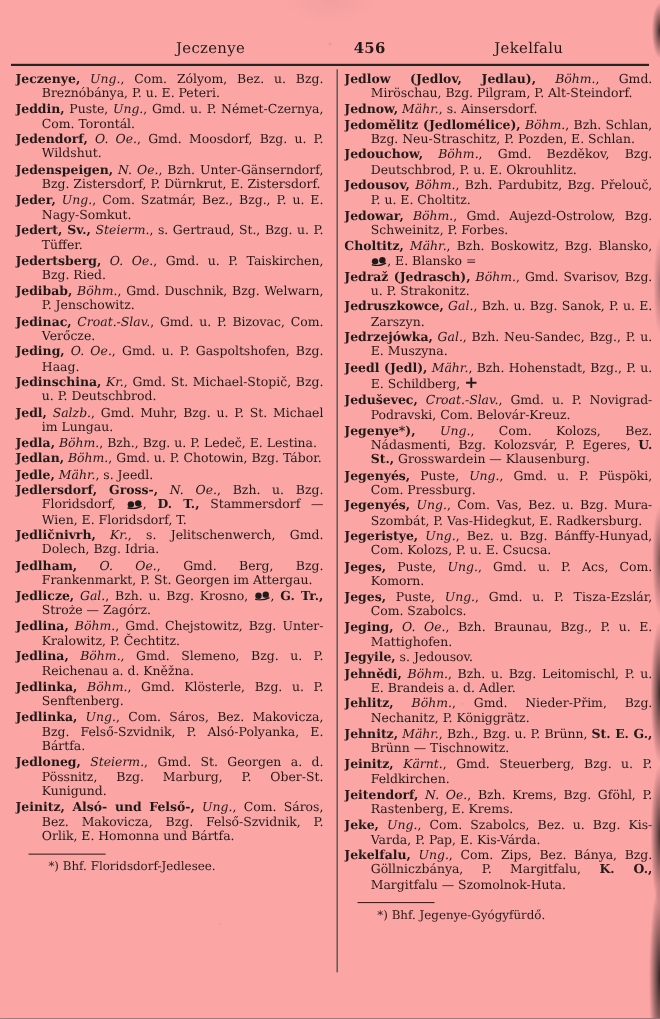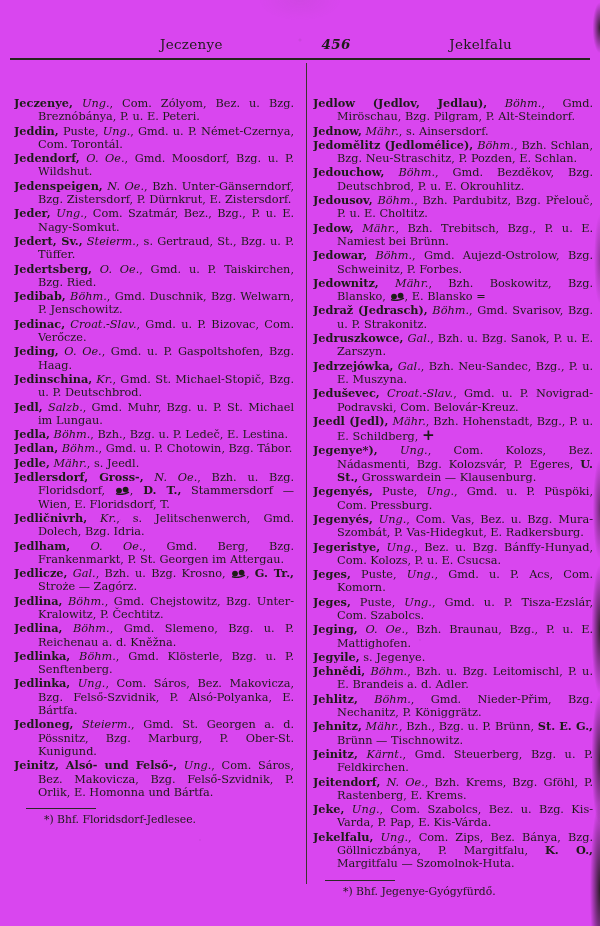--- a/index.html
+++ b/index.html
@@ -1,18 +1,18 @@
 <!DOCTYPE html>
 <html><head>
 <meta charset="utf-8">
 <style>
   html,body{margin:0;padding:0;background:#6f6f6f;}
   .page{
     position:relative;width:600px;height:926px;margin:0 auto;
-    background:#d946ef;color:#1e1c19;overflow:hidden;
+    background:#fca5a5;color:#1e1c19;overflow:hidden;
     font-family:"DejaVu Serif","Liberation Serif",serif;
     box-shadow:0 0 8px rgba(0,0,0,.5);
   }
   
   .page::before{
     content:"";position:absolute;inset:0;pointer-events:none;opacity:.55;
     background:
       radial-gradient(2px 2px at 48px 210px, rgba(40,40,40,.25), transparent 70%),
       radial-gradient(2px 2px at 120px 520px, rgba(40,40,40,.2), transparent 70%),
       radial-gradient(3px 3px at 300px 40px, rgba(40,40,40,.2), transparent 70%),
@@ -29,28 +29,28 @@
       radial-gradient(10px 70px at 100% 55%, rgba(25,22,18,.55), transparent 72%),
       radial-gradient(12px 90px at 100% 68%, rgba(25,22,18,.85), transparent 72%),
       radial-gradient(12px 90px at 100% 82%, rgba(25,22,18,.8),  transparent 72%),
       radial-gradient(14px 120px at 100% 96%,rgba(25,22,18,.9),  transparent 72%);
   }
   .header{
     position:absolute;top:36px;left:0;right:0;height:18px;
     display:flex;align-items:baseline;justify-content:space-between;
     padding:0 88px 0 160px;font-size:13.5px;letter-spacing:.3px;
   }
-  .header .pageno{font-weight:bold;font-style:italic;}
+  .header .pageno{font-weight:bold;}
   .header-rule{position:absolute;top:58px;left:10px;right:10px;height:2px;background:#26241f;}
   .col-divider{position:absolute;top:63px;bottom:42px;left:306px;width:1px;background:#3a372f;}
   .cols{
     position:absolute;top:65px;left:14px;right:7px;bottom:4px;
     display:flex;gap:19px;
   }
-  .col{width:50%;font-size:11.3px;line-height:13.3px;text-align:justify;overflow:hidden;margin-top:32px;}
+  .col{width:50%;font-size:11.3px;line-height:13.3px;text-align:justify;overflow:hidden;}
   .entry{margin:0 0 1px 0;padding-left:24px;text-indent:-24px;}
   .seg-b{font-weight:bold;}
   .seg-i{font-style:italic;}
   .seg-x{font-weight:bold;font-size:1.35em;line-height:1;}
   .tg{display:inline-block;width:15px;height:9px;vertical-align:-1px;}
   .tg svg{display:block;}
   .footnote{margin-top:9px;}
   .fn-rule{width:70px;border:0;border-top:1.5px solid #2b2a26;margin:4px 0 4px 12px;}
   .fn-text{font-size:10.8px;padding-left:30px;text-indent:0;}
 </style>
@@ -110,40 +110,39 @@
         <div class="fn-text">*) Bhf. Floridsdorf-Jedlesee.</div>
       </div>
     </div>
     <div class="col">
       <div>
           <p class="entry"><span class="seg-b">Jedlow (Jedlov, Jedlau),</span><span class="seg-i"> Böhm.</span><span class="seg-r">, Gmd. Miröschau, Bzg. Pilgram, P. Alt-Steindorf.</span></p>
           <p class="entry"><span class="seg-b">Jednow,</span><span class="seg-i"> Mähr.</span><span class="seg-r">, s. Ainsersdorf.</span></p>
           <p class="entry"><span class="seg-b">Jedomělitz (Jedlomélice),</span><span class="seg-i"> Böhm.</span><span class="seg-r">, Bzh. Schlan, Bzg. Neu-Straschitz, P. Pozden, E. Schlan.</span></p>
           <p class="entry"><span class="seg-b">Jedouchow,</span><span class="seg-i"> Böhm.</span><span class="seg-r">, Gmd. Bezděkov, Bzg. Deutschbrod, P. u. E. Okrouhlitz.</span></p>
           <p class="entry"><span class="seg-b">Jedousov,</span><span class="seg-i"> Böhm.</span><span class="seg-r">, Bzh. Pardubitz, Bzg. Přelouč, P. u. E. Choltitz.</span></p>
-          <p class="entry"><span class="seg-b">Jedow,</span><span class="seg-i"> Mähr.</span><span class="seg-r">, Bzh. Trebitsch, Bzg., P. u. E. Namiest bei Brünn.</span></p>
           <p class="entry"><span class="seg-b">Jedowar,</span><span class="seg-i"> Böhm.</span><span class="seg-r">, Gmd. Aujezd-Ostrolow, Bzg. Schweinitz, P. Forbes.</span></p>
-          <p class="entry"><span class="seg-b">Jedownitz,</span><span class="seg-i"> Mähr.</span><span class="seg-r">, Bzh. Boskowitz, Bzg. Blansko, </span><span class="tg"><svg width="15" height="9" viewBox="0 0 15 9" xmlns="http://www.w3.org/2000/svg">
+          <p class="entry"><span class="seg-b">Choltitz,</span><span class="seg-i"> Mähr.</span><span class="seg-r">, Bzh. Boskowitz, Bzg. Blansko, </span><span class="tg"><svg width="15" height="9" viewBox="0 0 15 9" xmlns="http://www.w3.org/2000/svg">
                 <circle cx="4" cy="4.6" r="2.9" fill="#1e1c19"></circle>
                 <circle cx="10.6" cy="3.6" r="2.9" fill="#1e1c19"></circle>
                 <path d="M1 7.6 C5 9.3, 9.5 8.4, 14 6.2" stroke="#1e1c19" stroke-width="1.3" fill="none"></path>
               </svg></span><span class="seg-r">, E. Blansko =</span></p>
           <p class="entry"><span class="seg-b">Jedraž (Jedrasch),</span><span class="seg-i"> Böhm.</span><span class="seg-r">, Gmd. Svarisov, Bzg. u. P. Strakonitz.</span></p>
           <p class="entry"><span class="seg-b">Jedruszkowce,</span><span class="seg-i"> Gal.</span><span class="seg-r">, Bzh. u. Bzg. Sanok, P. u. E. Zarszyn.</span></p>
           <p class="entry"><span class="seg-b">Jedrzejówka,</span><span class="seg-i"> Gal.</span><span class="seg-r">, Bzh. Neu-Sandec, Bzg., P. u. E. Muszyna.</span></p>
+          <p class="entry"><span class="seg-b">Jeedl (Jedl),</span><span class="seg-i"> Mähr.</span><span class="seg-r">, Bzh. Hohenstadt, Bzg., P. u. E. Schildberg, </span><span class="seg-x">+</span></p>
           <p class="entry"><span class="seg-b">Jeduševec,</span><span class="seg-i"> Croat.-Slav.</span><span class="seg-r">, Gmd. u. P. Novigrad-Podravski, Com. Belovár-Kreuz.</span></p>
-          <p class="entry"><span class="seg-b">Jeedl (Jedl),</span><span class="seg-i"> Mähr.</span><span class="seg-r">, Bzh. Hohenstadt, Bzg., P. u. E. Schildberg, </span><span class="seg-x">+</span></p>
           <p class="entry"><span class="seg-b">Jegenye*),</span><span class="seg-i"> Ung.</span><span class="seg-r">, Com. Kolozs, Bez. Nádasmenti, Bzg. Kolozsvár, P. Egeres, </span><span class="seg-b">U. St.,</span><span class="seg-r"> Grosswardein — Klausenburg.</span></p>
           <p class="entry"><span class="seg-b">Jegenyés,</span><span class="seg-r"> Puste, </span><span class="seg-i">Ung.</span><span class="seg-r">, Gmd. u. P. Püspöki, Com. Pressburg.</span></p>
           <p class="entry"><span class="seg-b">Jegenyés,</span><span class="seg-i"> Ung.</span><span class="seg-r">, Com. Vas, Bez. u. Bzg. Mura-Szombát, P. Vas-Hidegkut, E. Radkersburg.</span></p>
           <p class="entry"><span class="seg-b">Jegeristye,</span><span class="seg-i"> Ung.</span><span class="seg-r">, Bez. u. Bzg. Bánffy-Hunyad, Com. Kolozs, P. u. E. Csucsa.</span></p>
           <p class="entry"><span class="seg-b">Jeges,</span><span class="seg-r"> Puste, </span><span class="seg-i">Ung.</span><span class="seg-r">, Gmd. u. P. Acs, Com. Komorn.</span></p>
           <p class="entry"><span class="seg-b">Jeges,</span><span class="seg-r"> Puste, </span><span class="seg-i">Ung.</span><span class="seg-r">, Gmd. u. P. Tisza-Ezslár, Com. Szabolcs.</span></p>
           <p class="entry"><span class="seg-b">Jeging,</span><span class="seg-i"> O. Oe.</span><span class="seg-r">, Bzh. Braunau, Bzg., P. u. E. Mattighofen.</span></p>
-          <p class="entry"><span class="seg-b">Jegyile,</span><span class="seg-r"> s. Jegenye.</span></p>
+          <p class="entry"><span class="seg-b">Jegyile,</span><span class="seg-r"> s. Jedousov.</span></p>
           <p class="entry"><span class="seg-b">Jehnědi,</span><span class="seg-i"> Böhm.</span><span class="seg-r">, Bzh. u. Bzg. Leitomischl, P. u. E. Brandeis a. d. Adler.</span></p>
           <p class="entry"><span class="seg-b">Jehlitz,</span><span class="seg-i"> Böhm.</span><span class="seg-r">, Gmd. Nieder-Přim, Bzg. Nechanitz, P. Königgrätz.</span></p>
           <p class="entry"><span class="seg-b">Jehnitz,</span><span class="seg-i"> Mähr.</span><span class="seg-r">, Bzh., Bzg. u. P. Brünn, </span><span class="seg-b">St. E. G.,</span><span class="seg-r"> Brünn — Tischnowitz.</span></p>
           <p class="entry"><span class="seg-b">Jeinitz,</span><span class="seg-i"> Kärnt.</span><span class="seg-r">, Gmd. Steuerberg, Bzg. u. P. Feldkirchen.</span></p>
           <p class="entry"><span class="seg-b">Jeitendorf,</span><span class="seg-i"> N. Oe.</span><span class="seg-r">, Bzh. Krems, Bzg. Gföhl, P. Rastenberg, E. Krems.</span></p>
           <p class="entry"><span class="seg-b">Jeke,</span><span class="seg-i"> Ung.</span><span class="seg-r">, Com. Szabolcs, Bez. u. Bzg. Kis-Varda, P. Pap, E. Kis-Várda.</span></p>
           <p class="entry"><span class="seg-b">Jekelfalu,</span><span class="seg-i"> Ung.</span><span class="seg-r">, Com. Zips, Bez. Bánya, Bzg. Göllniczbánya, P. Margitfalu, </span><span class="seg-b">K. O.,</span><span class="seg-r"> Margitfalu — Szomolnok-Huta.</span></p>
         </div>
       <div class="footnote">
         <hr class="fn-rule">

